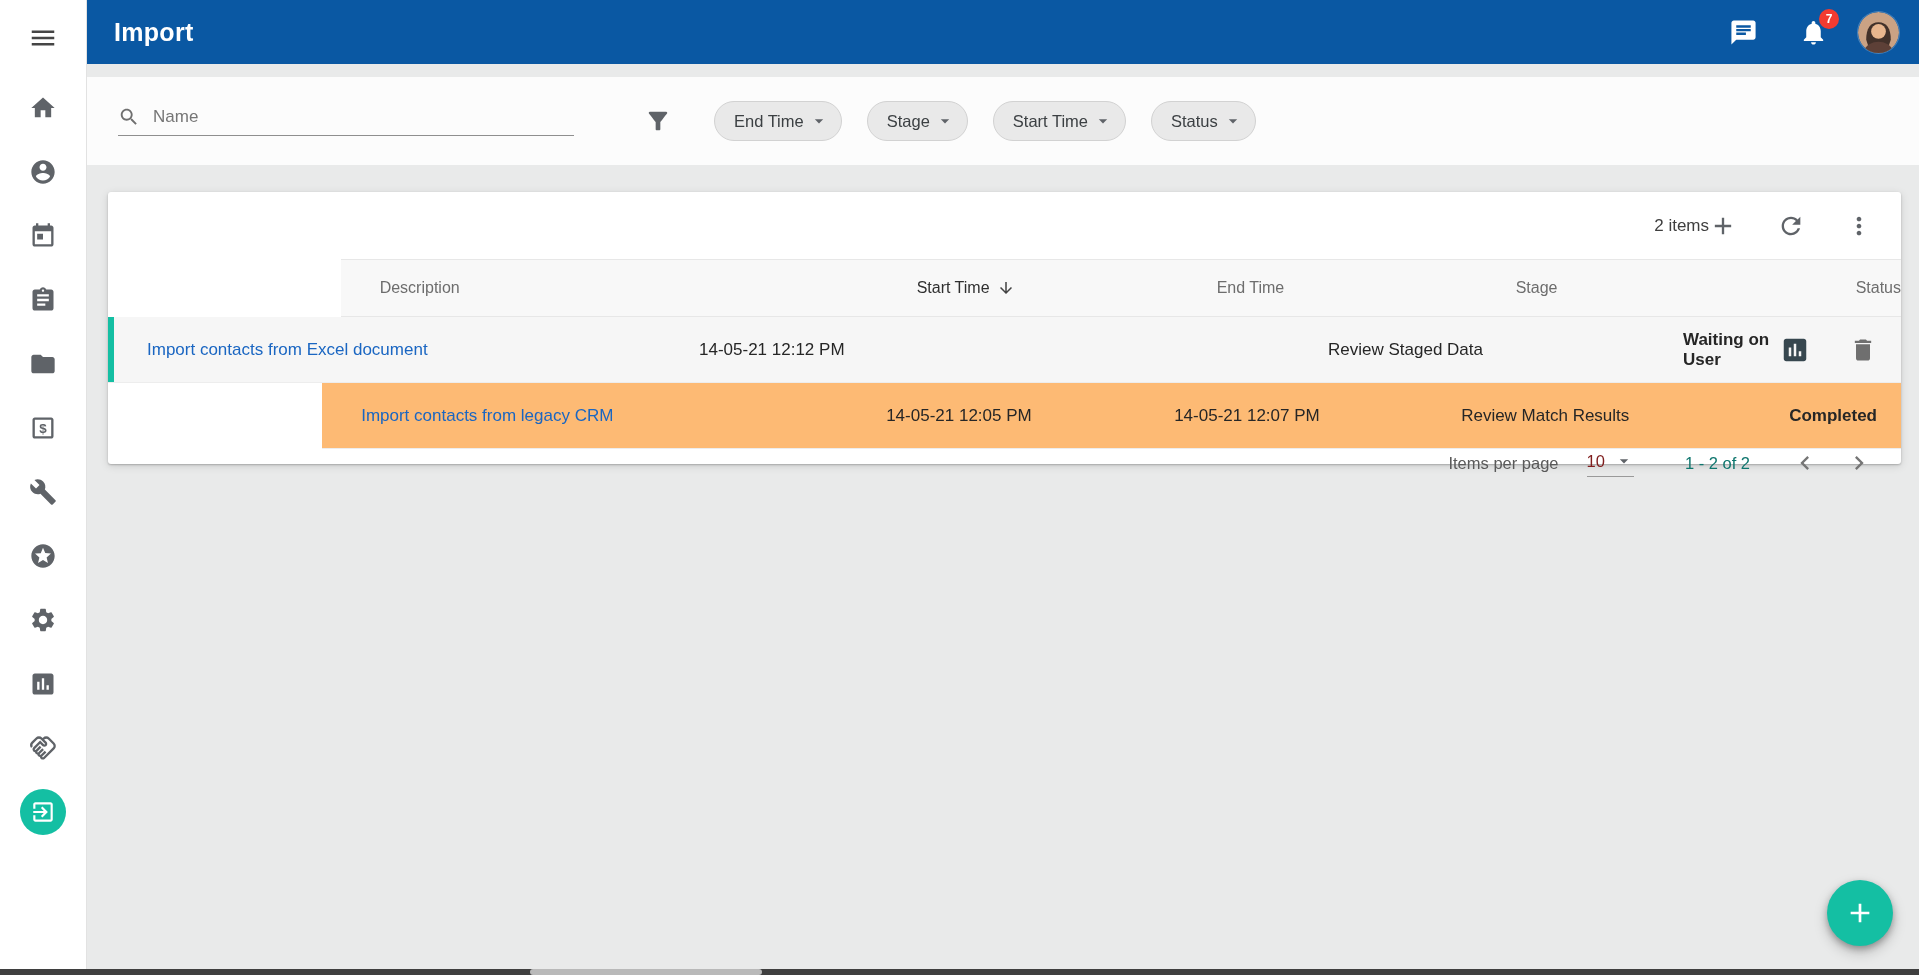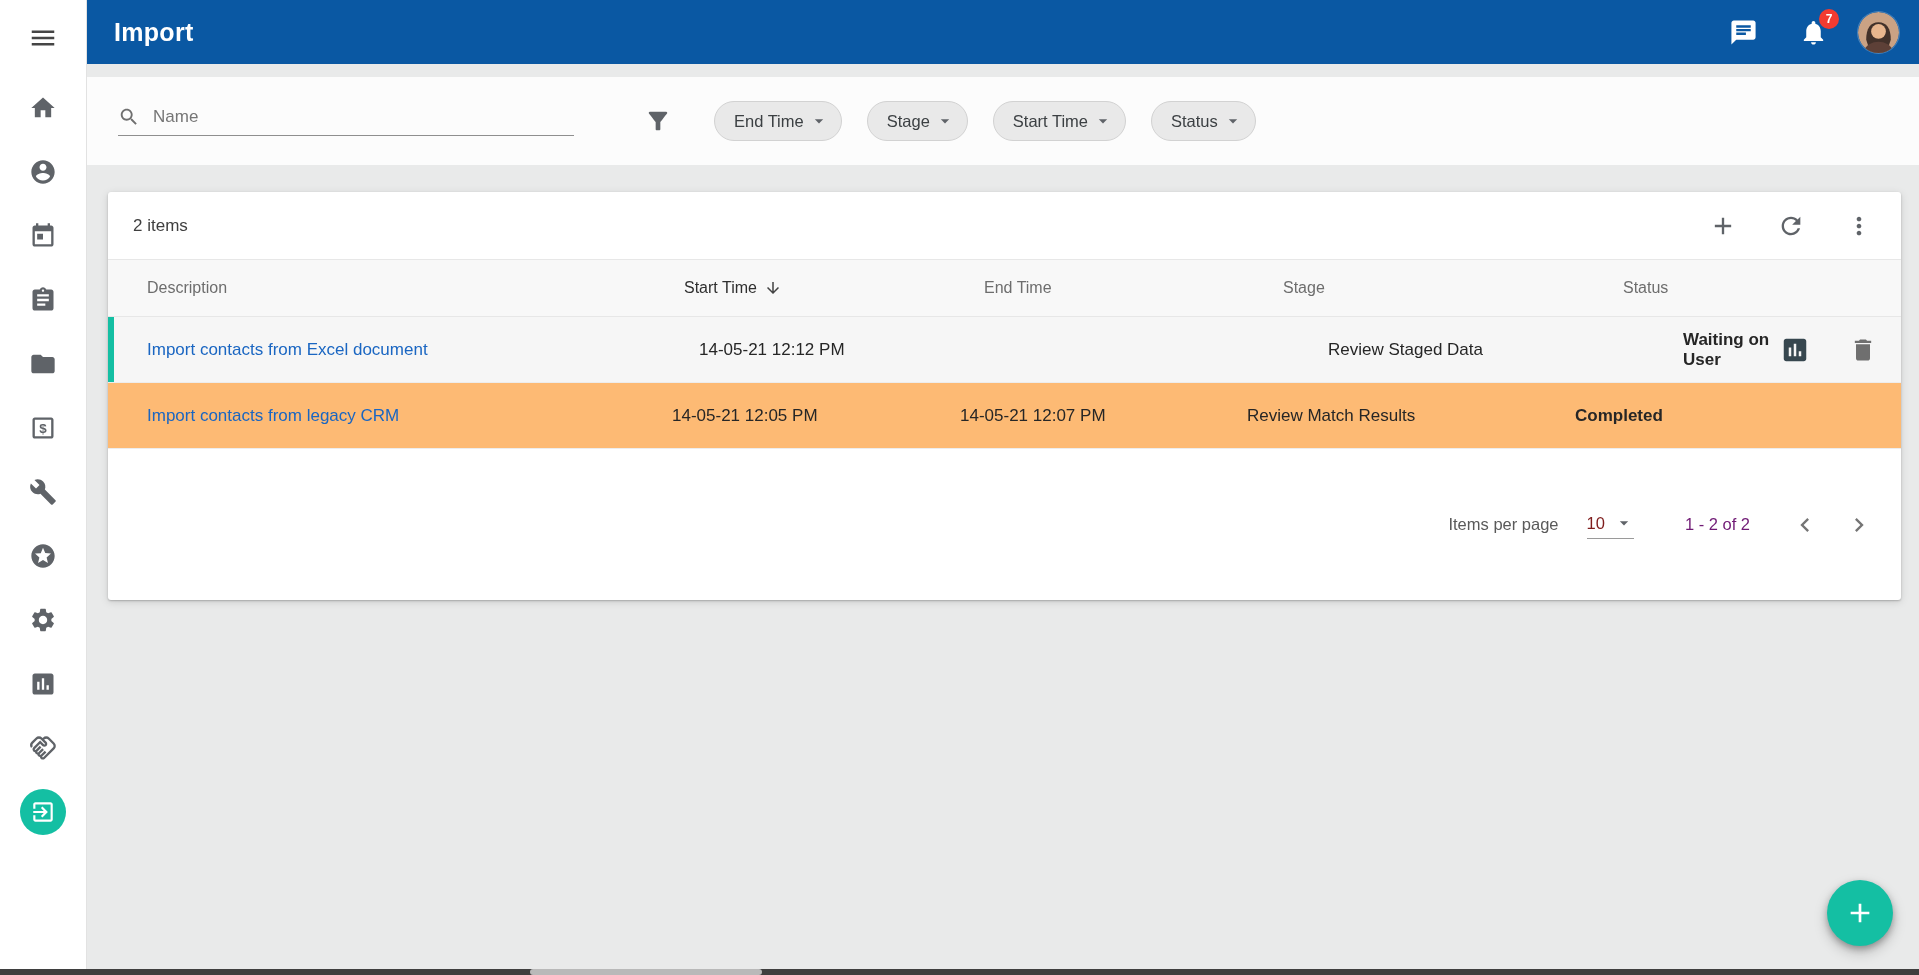--- a/index.html
+++ b/index.html
@@ -39,23 +39,23 @@
                 font-family:inherit;color:#303030;}
   .search input::placeholder{color:#767676;}
   .funnel-btn{margin-left:70px;color:#5f6368;cursor:pointer;display:flex;}
   .chips{display:flex;align-items:center;gap:25px;margin-left:42px;}
   .chip{display:flex;align-items:center;gap:5px;height:40px;padding:0 12px 0 19px;
         border:1px solid #d2d2d2;border-radius:20px;background:#e9e9e9;font-size:16.5px;
         color:#3c4043;font-family:inherit;cursor:pointer;}
   .chip .caret{color:#5f6368;}
 
   
-  .card{position:absolute;left:108px;top:192px;width:1793px;height:408px;background:#fff;
+  .card{position:absolute;left:108px;top:192px;width:1793px;height:272px;background:#fff;
         border-radius:3px;display:flex;flex-direction:column;
-        box-shadow:0 1px 2px rgba(0,0,0,.22),0 2px 8px rgba(0,0,0,.13);}
+        box-shadow:0 1px 2px rgba(0,0,0,.22),0 2px 8px rgba(0,0,0,.13);align-items:flex-end;}
   .card-toolbar{height:67px;display:flex;align-items:center;padding:0 28px 0 25px;flex:none;}
   .count{font-size:17px;color:#3f3f3f;}
   .toolbar-actions{margin-left:auto;display:flex;align-items:center;gap:40px;color:#5f6368;}
   .tool-btn{cursor:pointer;display:flex;}
 
   .thead,.trow{display:grid;grid-template-columns:525px 288px 287px 328px 1fr;
                padding-left:39px;align-items:center;}
   .thead{height:58px;flex:none;background:#f8f8f8;border-top:1px solid #e7e7e7;
          border-bottom:1px solid #e7e7e7;color:#6d6d6d;font-size:16px;gap:12px;}
   .th{cursor:pointer;}
@@ -71,21 +71,21 @@
   .cell-last{display:flex;align-items:center;justify-content:space-between;padding-right:24px;font-weight:bold;}
   .row-actions{display:flex;align-items:center;gap:39px;}
   .chart-btn{color:#37474f;cursor:pointer;display:flex;}
   .trash-btn{color:#6f6f6f;cursor:pointer;display:flex;}
 
   .pagination{flex:1;display:flex;align-items:center;justify-content:flex-end;
               padding-right:28px;color:#5a5a5a;font-size:16.5px;}
   .page-size{display:flex;align-items:flex-end;gap:9px;border-bottom:1px solid #9a9a9a;
              padding:2px 0 5px;margin-left:28px;color:#7f1d1d;cursor:pointer;}
   .page-size .caret{color:#5f6368;}
-  .range{margin-left:51px;color:#701a75;}
+  .range{margin-left:51px;color:#0f766e;}
   .pg-btn{cursor:pointer;color:#757575;display:flex;}
   .pg-btn.prev{margin-left:41px;}
   .pg-btn.next{margin-left:26px;}
 
   
   .fab{position:absolute;left:1827px;top:880px;width:66px;height:66px;border-radius:50%;
        background:var(--accent-teal,#13bfa3);border:none;color:#fff;display:flex;
        align-items:center;justify-content:center;cursor:pointer;
        box-shadow:0 3px 6px rgba(0,0,0,.25),0 6px 14px rgba(0,0,0,.22);}
   .hscroll{position:absolute;left:0;bottom:0;width:100%;height:6px;background:#3f3f3f;z-index:9;}

